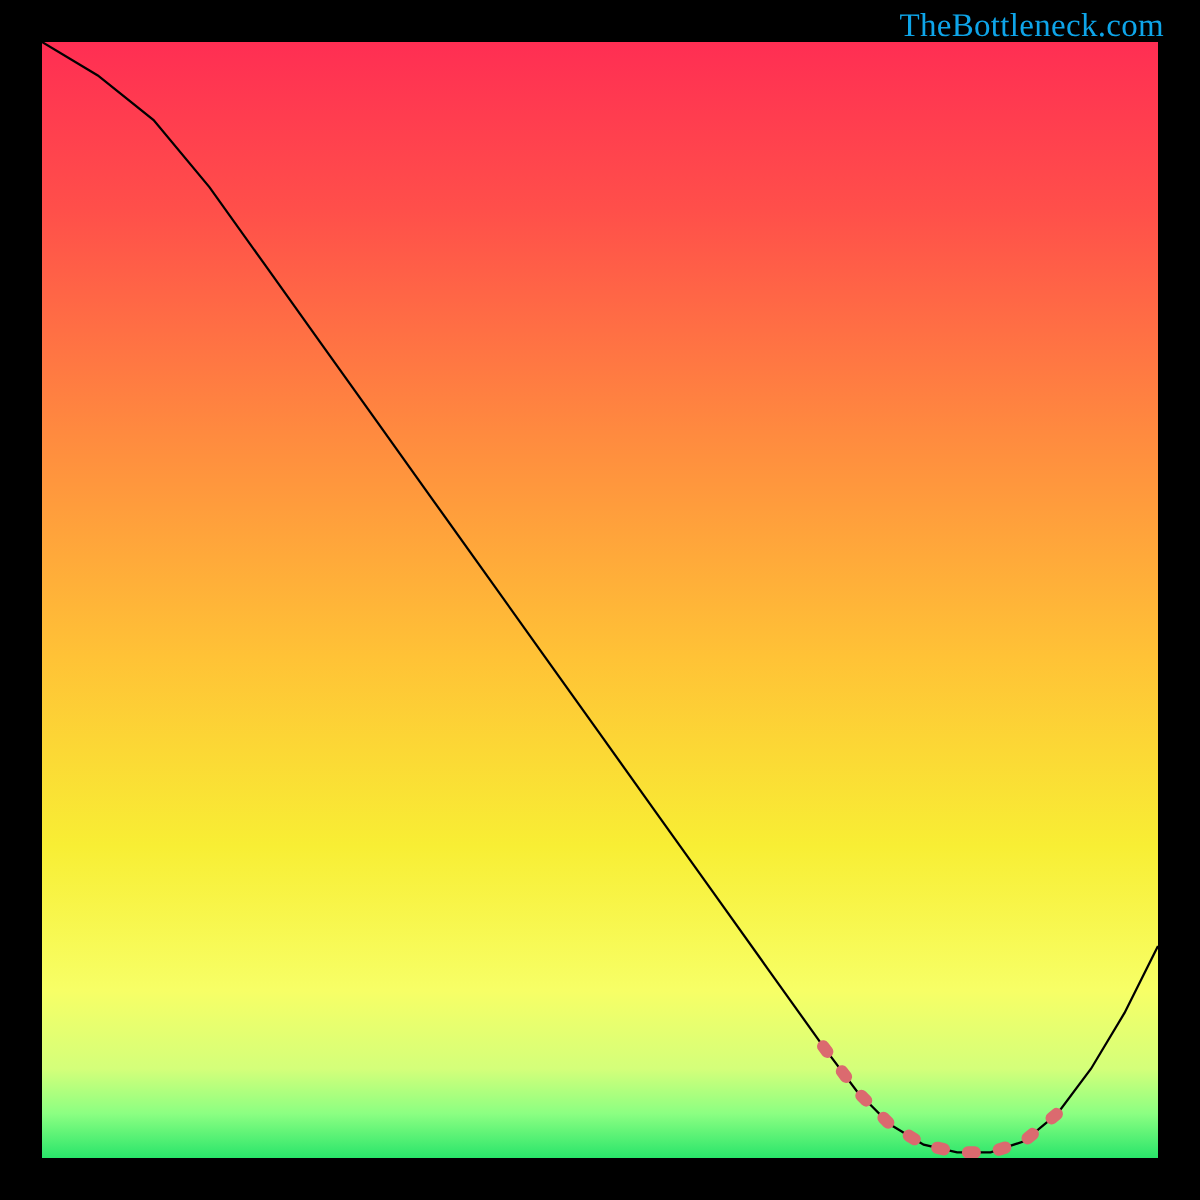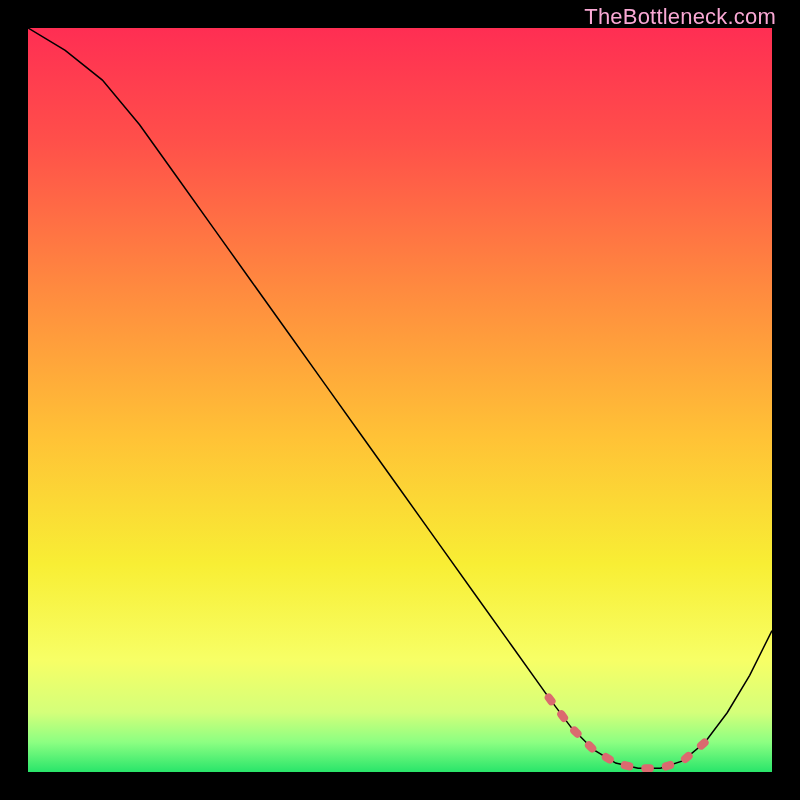--- a/index.html
+++ b/index.html
@@ -21,24 +21,25 @@
     position: absolute;
     left: 28px;
     top: 28px;
     width: 744px;
     height: 744px;
   }
   .attrib {
     position: absolute;
     top: 4px;
     right: 24px;
-    color: #f9a8d4;
+    color: #0ea5e9;
     font-size: 22px;
     font-weight: 500;
     letter-spacing: 0.2px;
+    font-family: Liberation Serif, serif;
   }
 </style>
 </head>
 <body>
 
 <div class="frame">
   <div class="attrib">TheBottleneck.com</div>
   <svg class="plot" viewBox="0 0 100 100" preserveAspectRatio="none">
     <defs>
       <linearGradient id="bg-grad" x1="0" y1="0" x2="0" y2="1">

